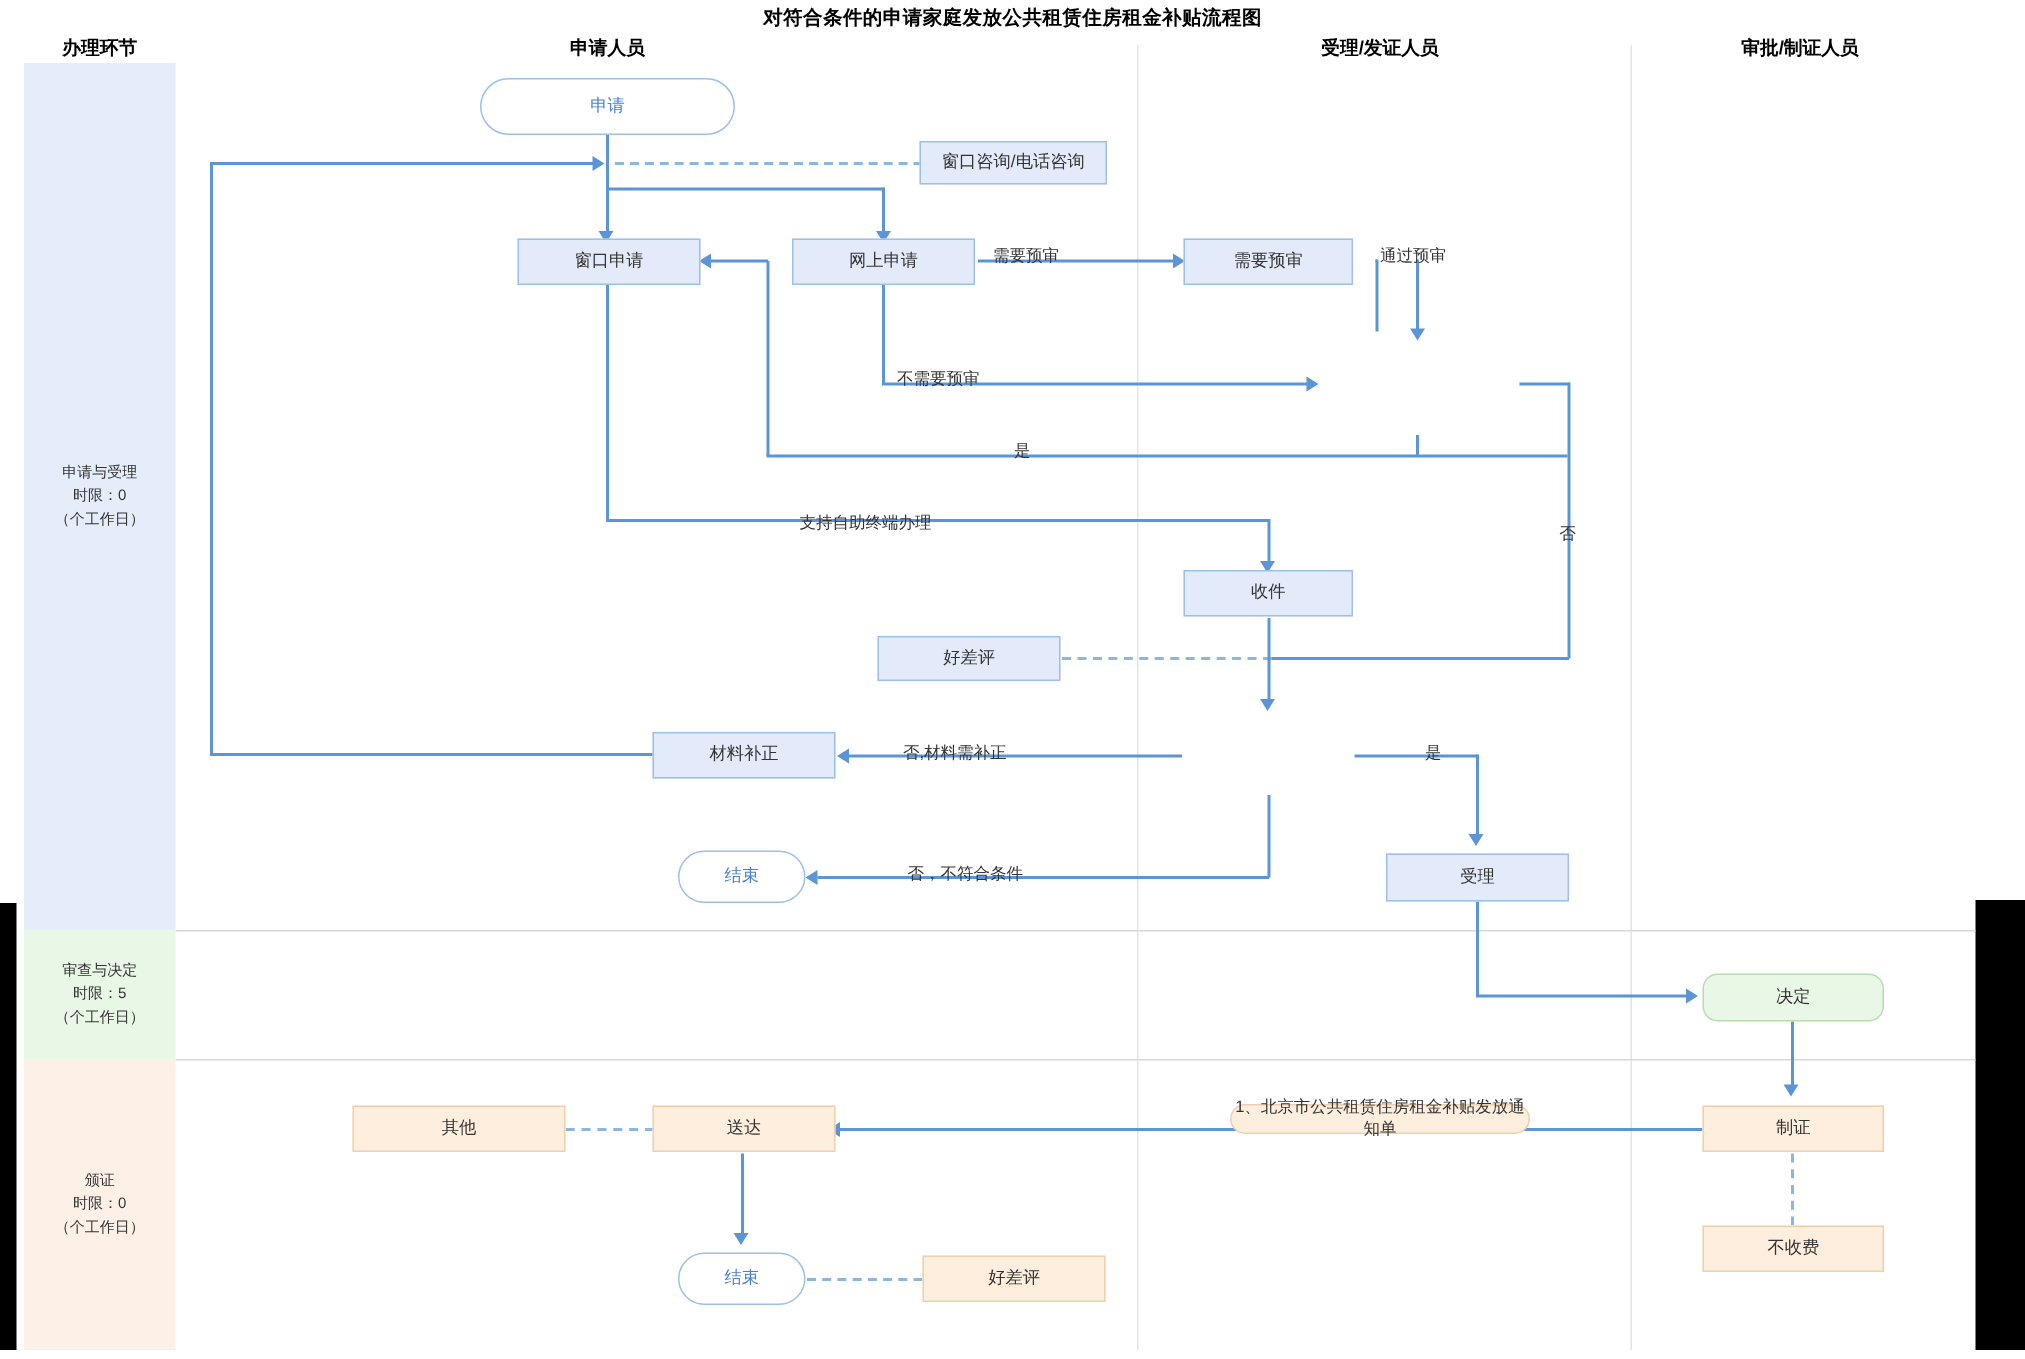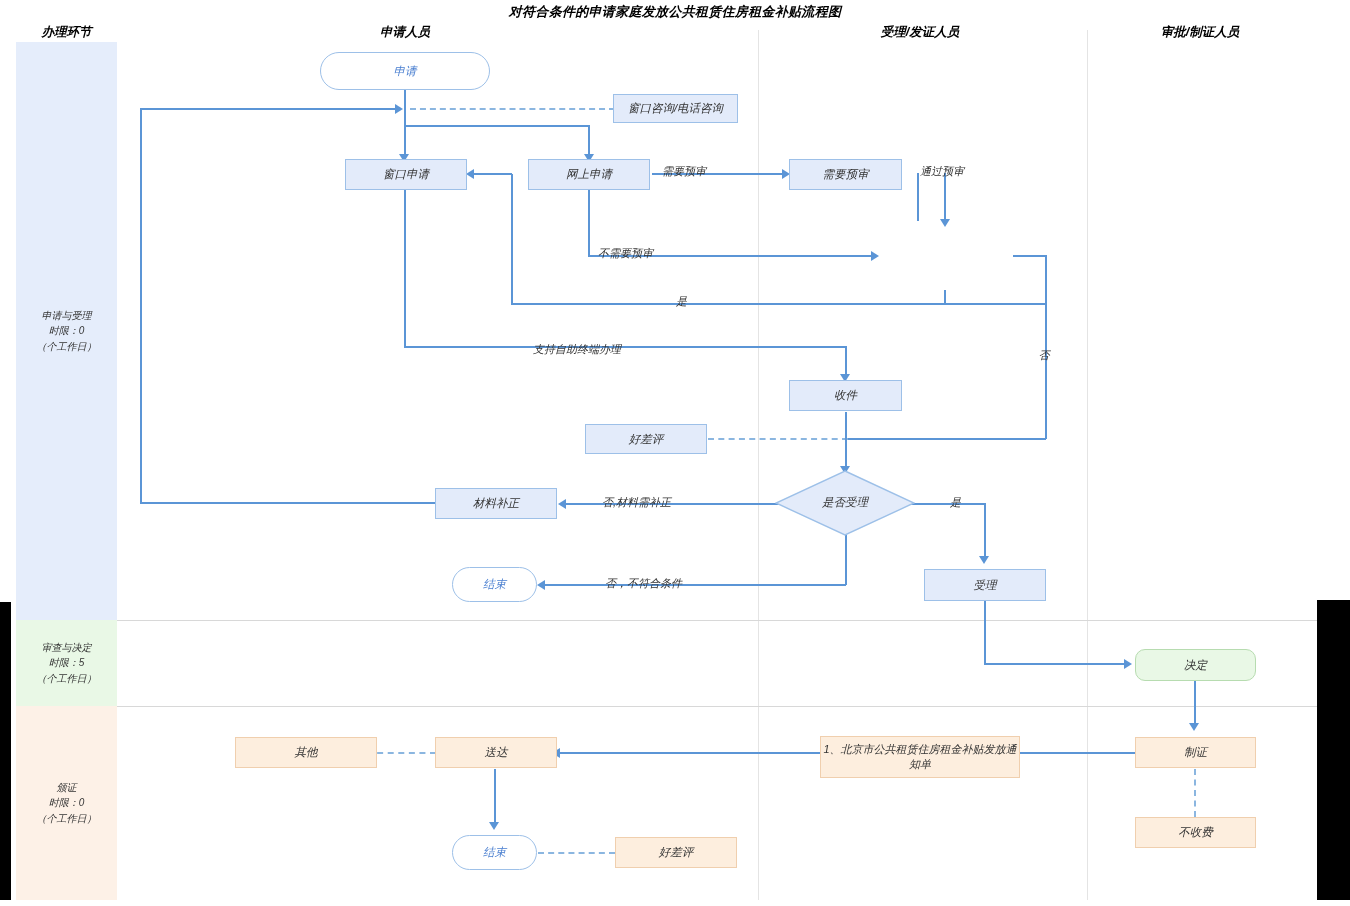--- a/index.html
+++ b/index.html
@@ -1,21 +1,21 @@
 <!DOCTYPE html>
 <html><head>
 <meta charset="utf-8">
 <title>流程图</title>
 <style>
   html,body{margin:0;padding:0;background:#ffffff;}
   body{
     font-family:"Liberation Sans","DejaVu Sans",sans-serif;
     width:1350px;height:906px;position:relative;overflow:hidden;
   }
-  #stage{position:absolute;left:0;top:0;width:1350px;height:906px;font-style:italic;}
+  #stage{position:absolute;left:0;top:0;width:1350px;height:906px;}
 
   
   .blackbar{position:absolute;background:#000;}
 
   
   .title{
     position:absolute;left:0;top:3px;width:1350px;text-align:center;
     font-size:13px;font-weight:bold;color:#000;letter-spacing:.3px;
   }
 
@@ -221,40 +221,34 @@
 
   <div class="node" style="left:789px;top:159px;width:113px;height:31px;">需要预审</div>
 
 
   <div class="node" style="left:789px;top:380px;width:113px;height:31px;">收件</div>
 
   <div class="node" style="left:585px;top:424px;width:122px;height:30px;">好差评</div>
 
   <div class="node" style="left:435px;top:488px;width:122px;height:31px;">材料补正</div>
 
-  <div class="node diamond" style="left:775px;top:470px;width:140px;height:66px;">
-    <svg class="diamond-shape" viewBox="0 0 140 66" preserveAspectRatio="none">
-      <polygon points="70,1 139,33 70,65 1,33" fill="#e3ebfa" stroke="#9dc0e8" stroke-width="1.4"></polygon>
-    </svg>
-    <div class="diamond-txt">是否受理</div>
-  </div>
 
   <div class="node term" style="left:452px;top:567px;width:85px;height:35px;">结束</div>
 
   <div class="node" style="left:924px;top:569px;width:122px;height:32px;">受理</div>
 
   <div class="node green" style="left:1135px;top:649px;width:121px;height:32px;border-radius:10px;">决定</div>
 
   <div class="node orange" style="left:235px;top:737px;width:142px;height:31px;">其他</div>
 
   <div class="node orange" style="left:435px;top:737px;width:122px;height:31px;">送达</div>
 
   <div class="node term" style="left:452px;top:835px;width:85px;height:35px;">结束</div>
 
   <div class="node orange" style="left:615px;top:837px;width:122px;height:31px;">好差评</div>
 
-  <div class="node orange" style="left:820px;top:736px;width:200px;height:42px;font-size:11px;">1、北京市公共租赁住房租金补贴发放通知单</div>
+  <div class="node orange" style="left:820px;top:736px;width:200px;height:20px;font-size:11px;border-radius:11px;">1、北京市公共租赁住房租金补贴发放通知单</div>
 
   <div class="node orange" style="left:1135px;top:737px;width:121px;height:31px;">制证</div>
 
   <div class="node orange" style="left:1135px;top:817px;width:121px;height:31px;">不收费</div>
 
 </div>
 
 </body></html>

